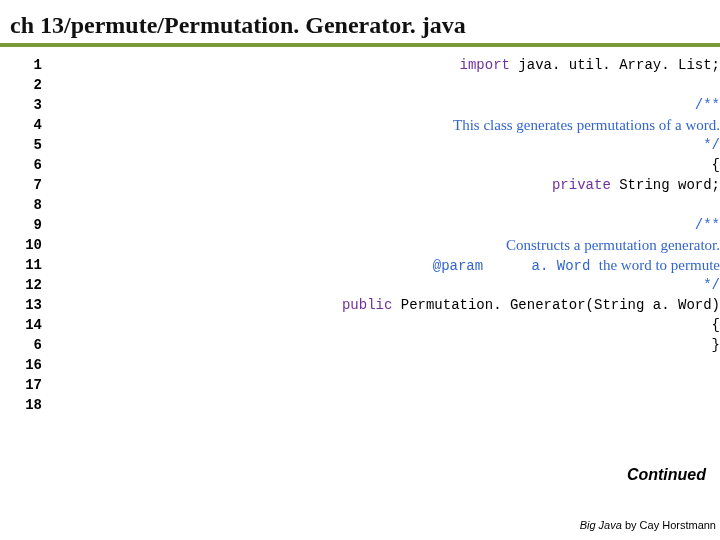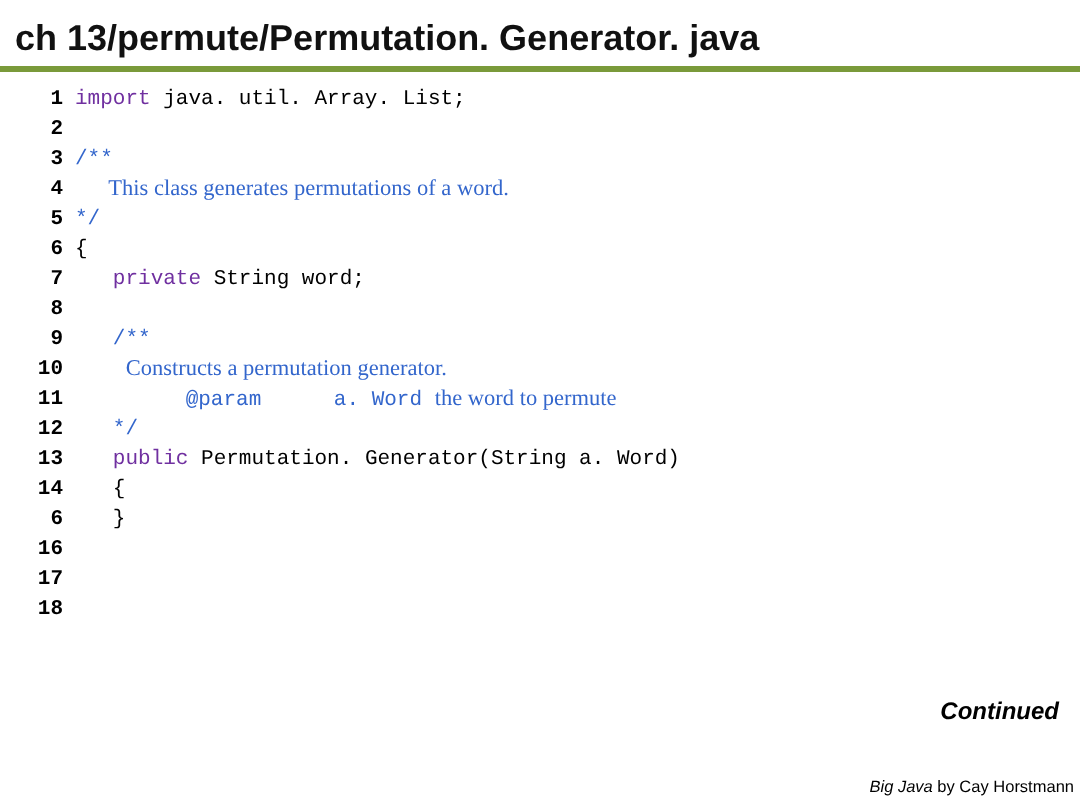--- a/index.html
+++ b/index.html
@@ -6,21 +6,21 @@
     margin: 0;
     padding: 0;
     width: 720px;
     height: 540px;
     background: #fff;
     font-family: Verdana, Geneva, sans-serif;
     position: relative;
     overflow: hidden;
   }
   .title {
-    font-family: Liberation Sans, sans-serif;
+    font-family: Liberation Serif, serif;
     font-size: 24px;
     font-weight: bold;
     color: #111;
     padding: 12px 0 4px 10px;
   }
   .rule {
     height: 4px;
     background: #7a9a3a;
     margin: 0 0 8px 0;
   }
@@ -36,20 +36,21 @@
   .gutter div {
     font-family: Consolas, "Courier New", monospace;
     font-size: 14px;
     font-weight: bold;
     color: #000;
     line-height: 20px;
     height: 20px;
   }
   .code {
     flex: 1;
+    text-align: right;
   }
   .line {
     font-family: Consolas, "Courier New", monospace;
     font-size: 14px;
     line-height: 20px;
     height: 20px;
     white-space: pre;
     color: #000;
   }
   .kw { color: #7030a0; }

